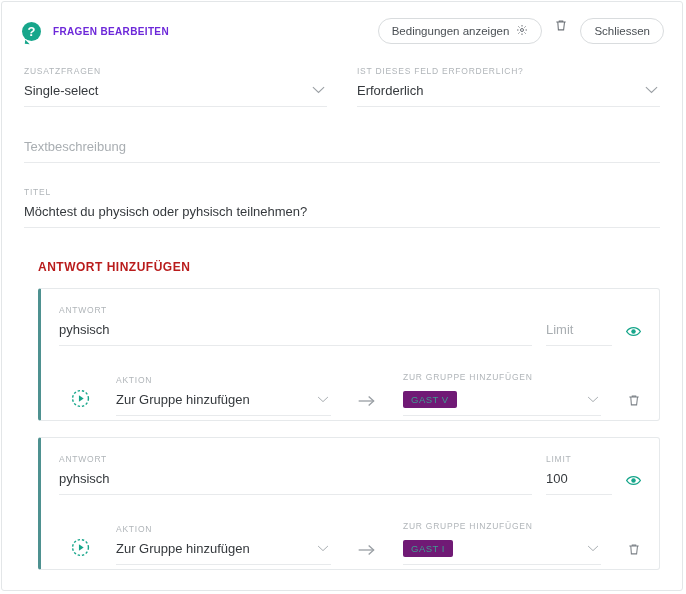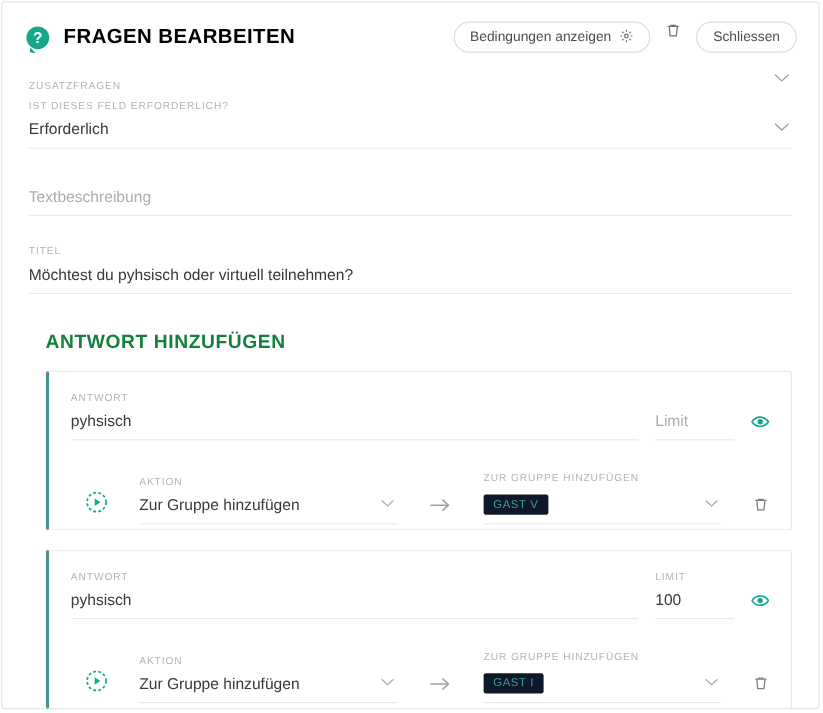--- a/index.html
+++ b/index.html
@@ -52,24 +52,24 @@
     left: 3px;
     bottom: -3px;
     width: 0; height: 0;
     border-left: 5px solid #17a68b;
     border-top: 4px solid transparent;
     border-bottom: 0 solid transparent;
     transform: rotate(8deg);
   }
   .header-title {
     margin-left: 12px;
-    font-size: 17px;
+    font-size: 10px;
     font-weight: bold;
     letter-spacing: 0.35px;
-    color: #000000;
+    color: #6d28d9;
   }
   .header-actions {
     margin-left: auto;
     display: flex;
     align-items: flex-start;
     gap: 10px;
   }
   .pill {
     border: 1px solid #d9dcde;
     border-radius: 14px;
@@ -118,33 +118,33 @@
   }
   .chev {
     position: absolute;
     right: 2px;
     bottom: 9px;
   }
 
   .top-row {
     display: flex;
     padding: 18px 22px 0 22px;
-    flex-direction: column;
+    gap: 30px;
   }
   .top-row .field { flex: 1 1 0; min-width: 0; }
 
   .desc-block { padding: 32px 22px 0 22px; }
   .title-block { padding: 24px 22px 0 22px; }
 
   .section-title {
     padding: 32px 22px 0 36px;
-    font-size: 16px;
+    font-size: 12px;
     font-weight: bold;
     letter-spacing: 0.5px;
-    color: #15803d;
+    color: #b91c1c;
   }
 
   
   .cards { padding: 14px 22px 0 36px; }
   .card {
     border: 1px solid #e6e9eb;
     border-left: 3px solid #4e9190;
     border-radius: 3px;
     background: #fff;
     margin-bottom: 16px;
@@ -168,21 +168,21 @@
     padding-left: 12px;
   }
   .play-wrap { flex: 0 0 auto; padding-bottom: 4px; }
   .action-field { flex: 0 0 215px; position: relative; }
   .arrow-wrap { flex: 0 0 auto; padding-bottom: 4px; }
   .group-field { flex: 1 1 auto; position: relative; min-width: 0; }
   .trash-wrap { flex: 0 0 auto; padding-bottom: 4px; }
 
   .chip {
     display: inline-block;
-    background: #0f172a;
+    background: #701a75;
     color: #3f9d90;
     font-size: 9.5px;
     letter-spacing: 0.5px;
     padding: 3px 8px 3px 8px;
     border-radius: 2px;
     margin-bottom: 2px;
   }
   .group-underline {
     border-bottom: 1px solid #e8eaec;
     padding-bottom: 5px;
@@ -221,20 +221,21 @@
       <div class="pill">
         <span>Schliessen</span>
       </div>
     </div>
   </div>
 
   <div class="top-row">
 
     <div class="field">
       <div class="field-label">ZUSATZFRAGEN</div>
+      <div class="field-value">Single-select</div>
       <span class="chev">
         <svg width="13" height="8" viewBox="0 0 16 10" fill="none" stroke="#9ba0a5" stroke-width="1.4">
           <path d="M1 1.5L8 8l7-6.5"></path>
         </svg>
       </span>
     </div>
 
     <div class="field">
       <div class="field-label">IST DIESES FELD ERFORDERLICH?</div>
       <div class="field-value">Erforderlich</div>
@@ -248,21 +249,21 @@
 
   <div class="desc-block">
     <div class="field">
       <div class="field-value placeholder">Textbeschreibung</div>
     </div>
   </div>
 
   <div class="title-block">
     <div class="field">
       <div class="field-label">TITEL</div>
-      <div class="field-value">Möchtest du pyhsisch oder virtuell teilnehmen?</div>
+      <div class="field-value">Möchtest du physisch oder pyhsisch teilnehmen?</div>
     </div>
   </div>
 
   <div class="section-title">ANTWORT HINZUFÜGEN</div>
 
   <div class="cards">
 
     <div class="card">
       <div class="card-top">
         <div class="field answer-field">

